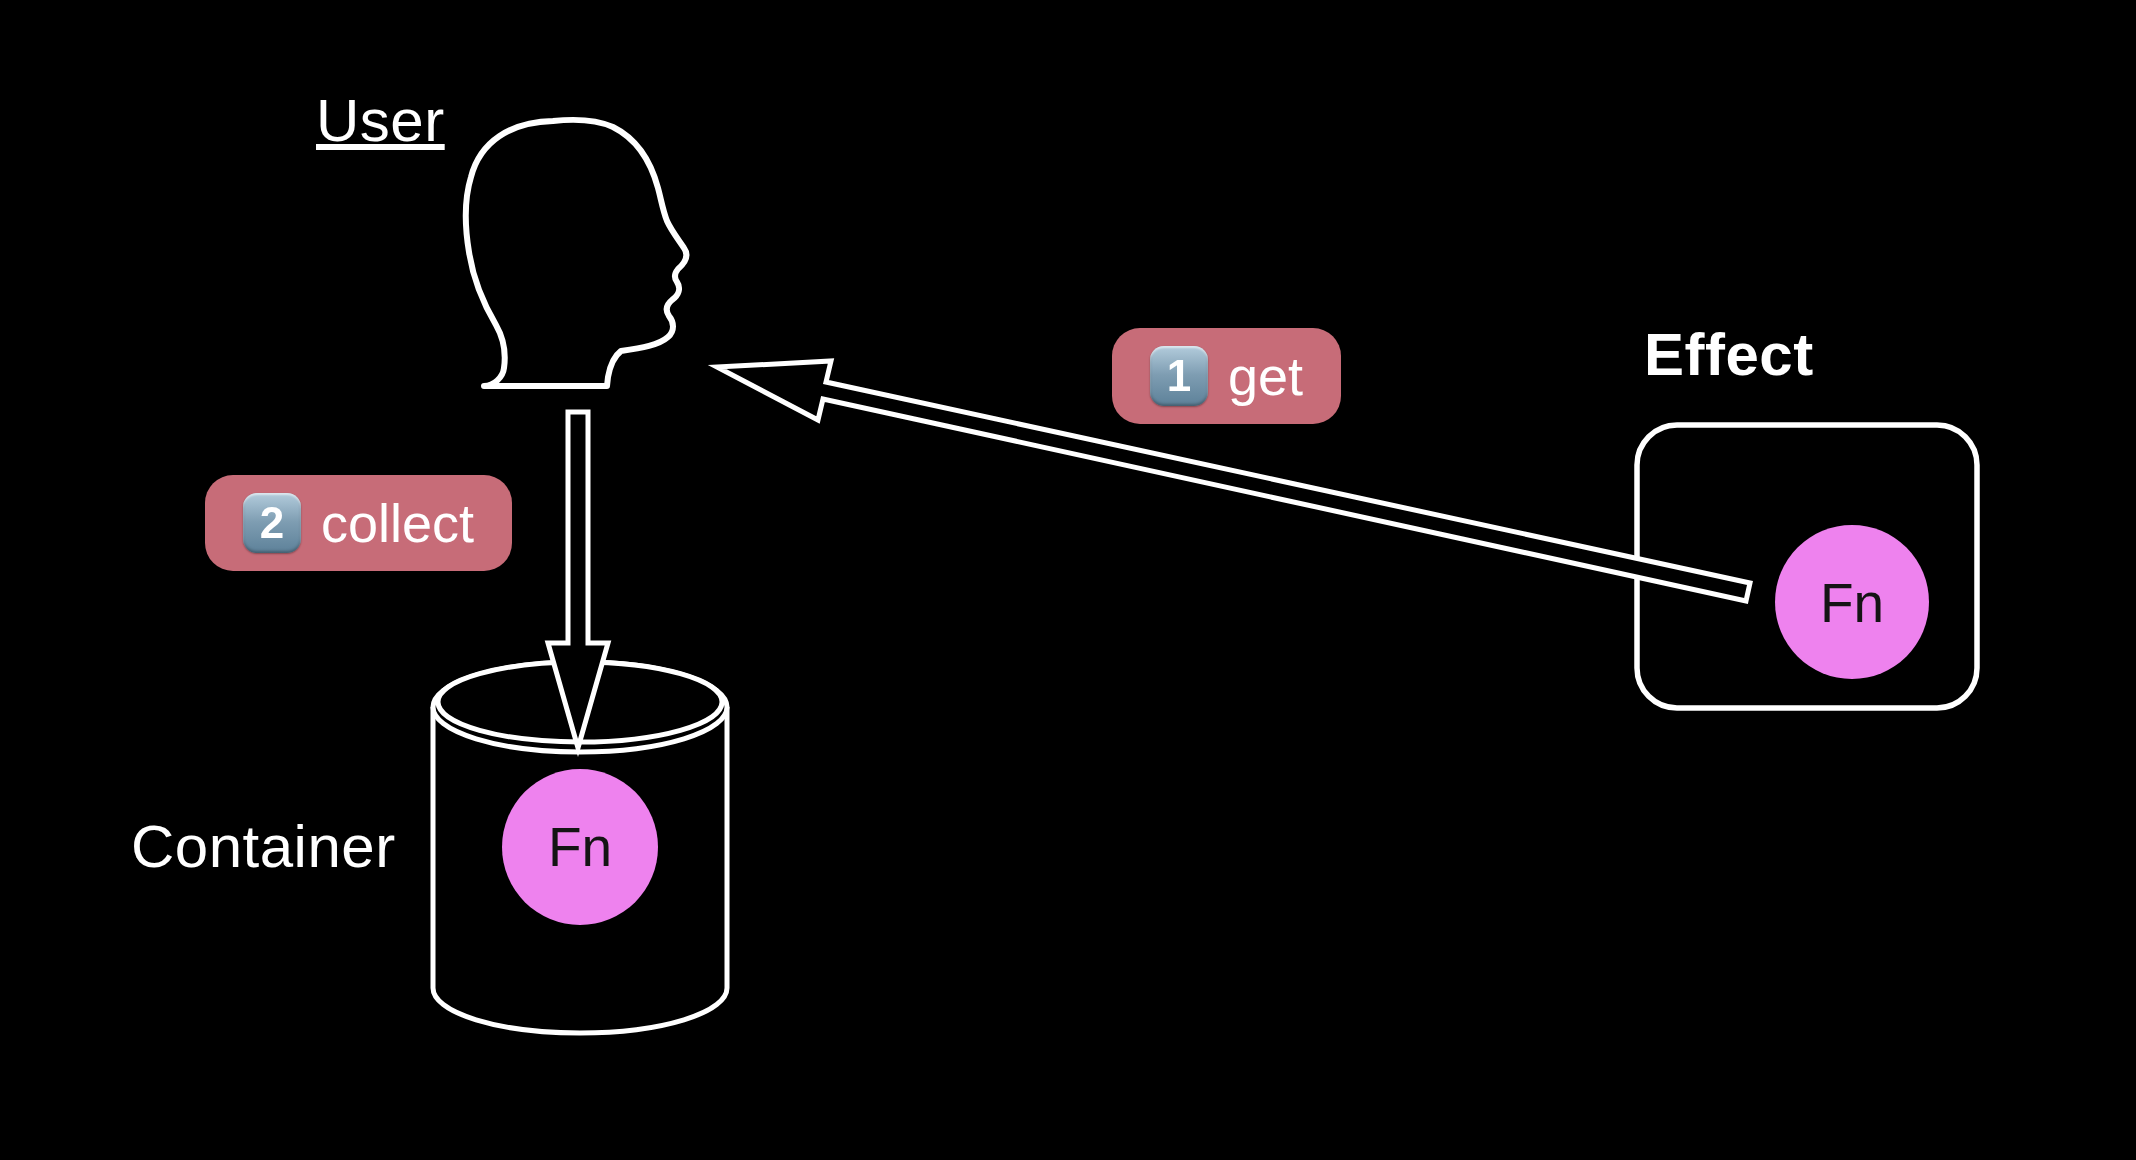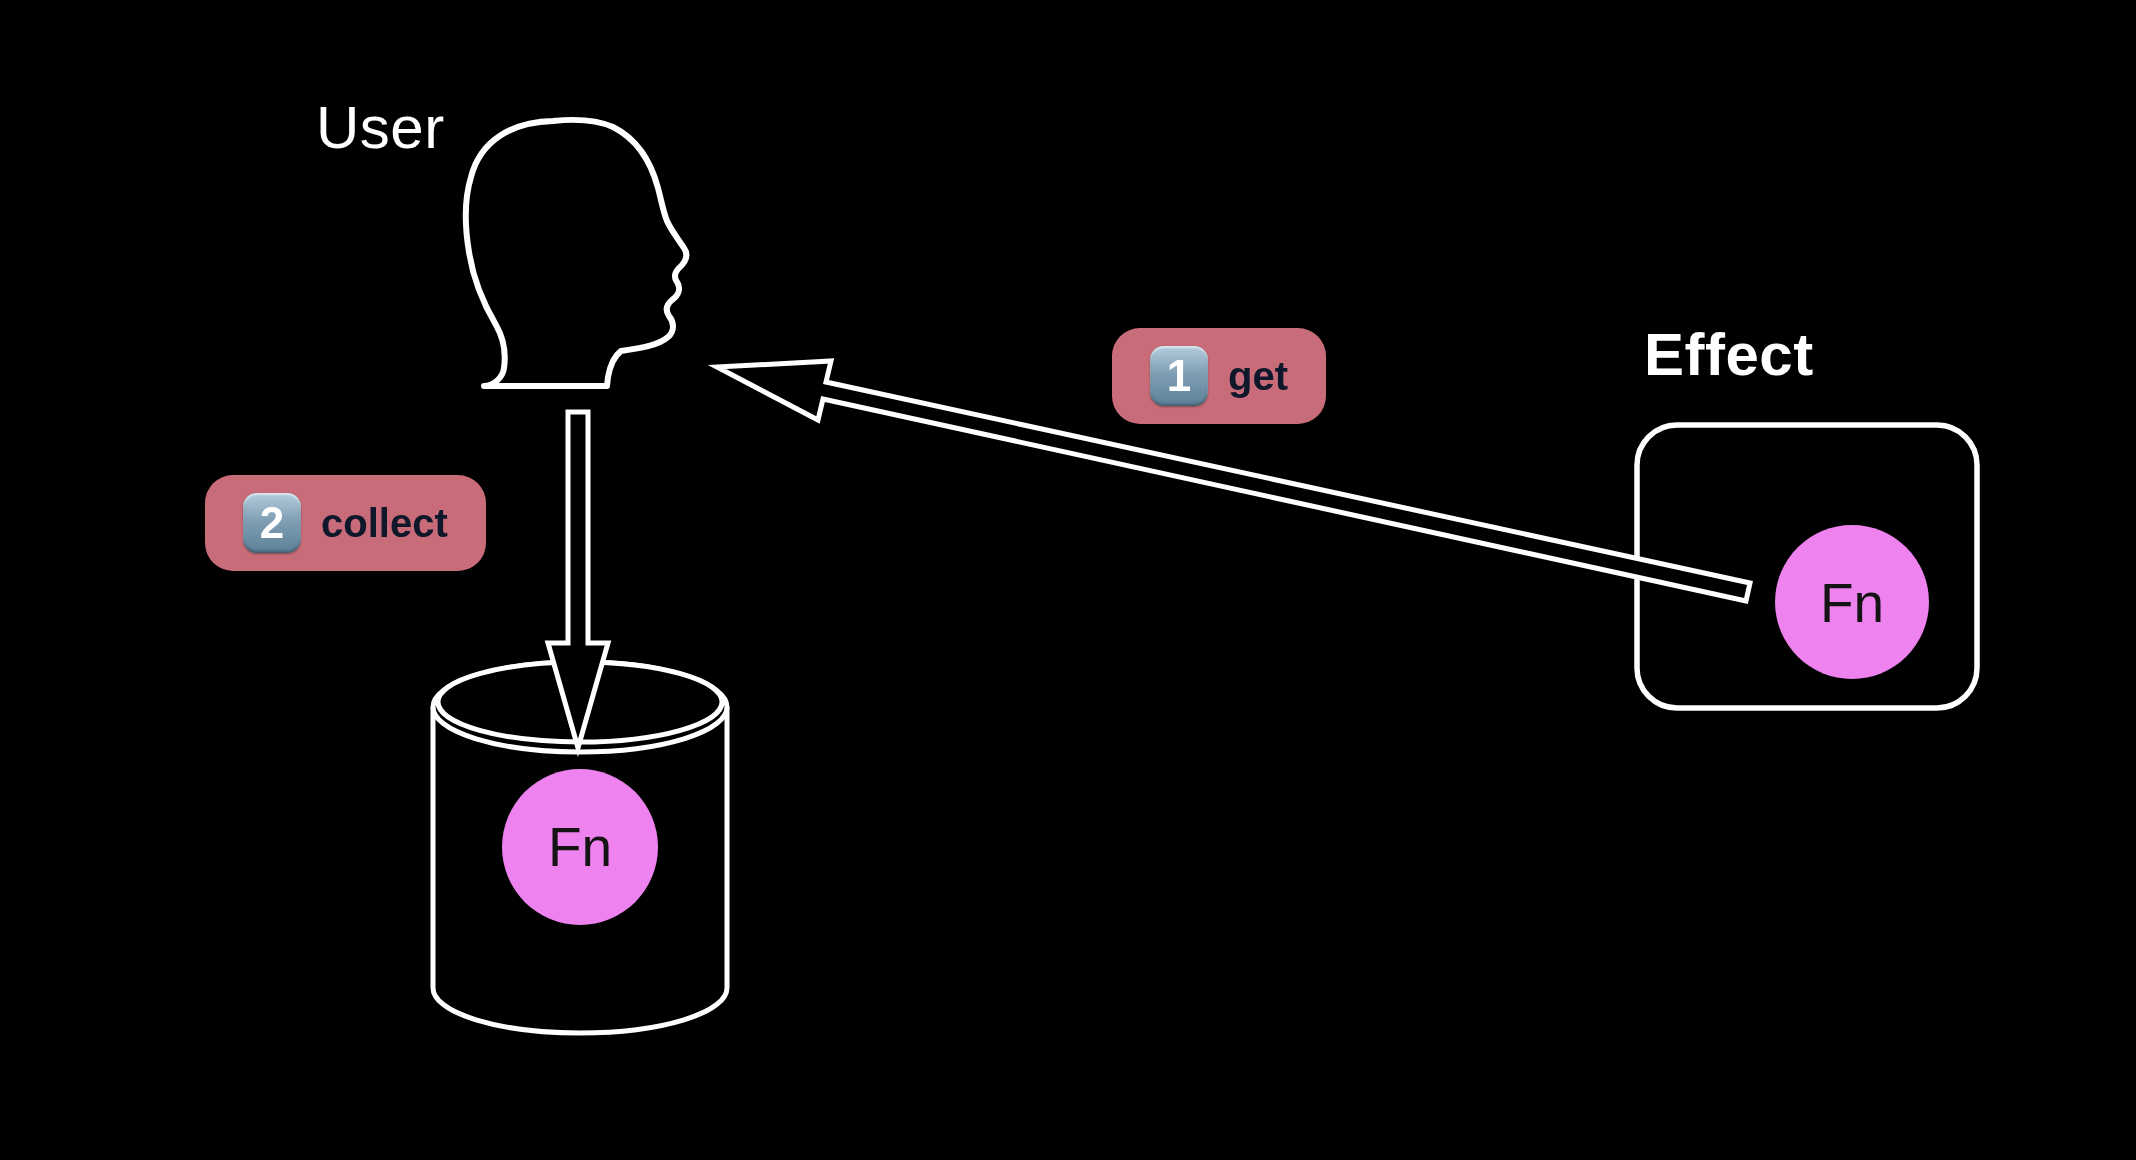--- a/index.html
+++ b/index.html
@@ -73,23 +73,23 @@
     justify-content: center;
     flex: 0 0 auto;
   }
   .keycap-digit {
     color: #ffffff;
     font-weight: bold;
     font-size: 44px;
     line-height: 1;
   }
   .badge-label {
-    color: #0f172a;
-    font-weight: bold;
-    font-size: 40px;
+    color: #ffffff;
+    font-weight: normal;
+    font-size: 54px;
     line-height: 1;
   }
 </style>
 </head>
 <body>
 
 <div class="stage">
 
   <svg class="diagram" width="2136" height="1160" viewBox="0 0 2136 1160">
 
@@ -125,24 +125,25 @@
     </g>
 
     <circle cx="580" cy="847" r="78" fill="#ee82ee"></circle>
     <text class="fn-text" x="580" y="866" text-anchor="middle">Fn</text>
 
     <polygon class="shape arrow" points="1750,583 826,382 831,361 717,367 818,420 823,399 1746,601"></polygon>
 
     <polygon class="shape arrow" points="568,412 588,412 588,643 608,643 578,748 548,643 568,643"></polygon>
   </svg>
 
-  <div class="label" style="left:316px; top:98px;">User</div>
+  <div class="label" style="left:316px; top:91px;text-decoration:underline;">User</div>
 
   <div class="label" style="left:1644px; top:325px;font-weight:bold;">Effect</div>
 
+  <div class="label" style="left:131px; top:817px;">Container</div>
 
   <div class="badge" style="left:1112px; top:328px;">
     <span class="keycap">
       <span class="keycap-digit">1</span>
     </span>
     <span class="badge-label">get</span>
   </div>
 
   <div class="badge" style="left:205px; top:475px;">
     <span class="keycap">

